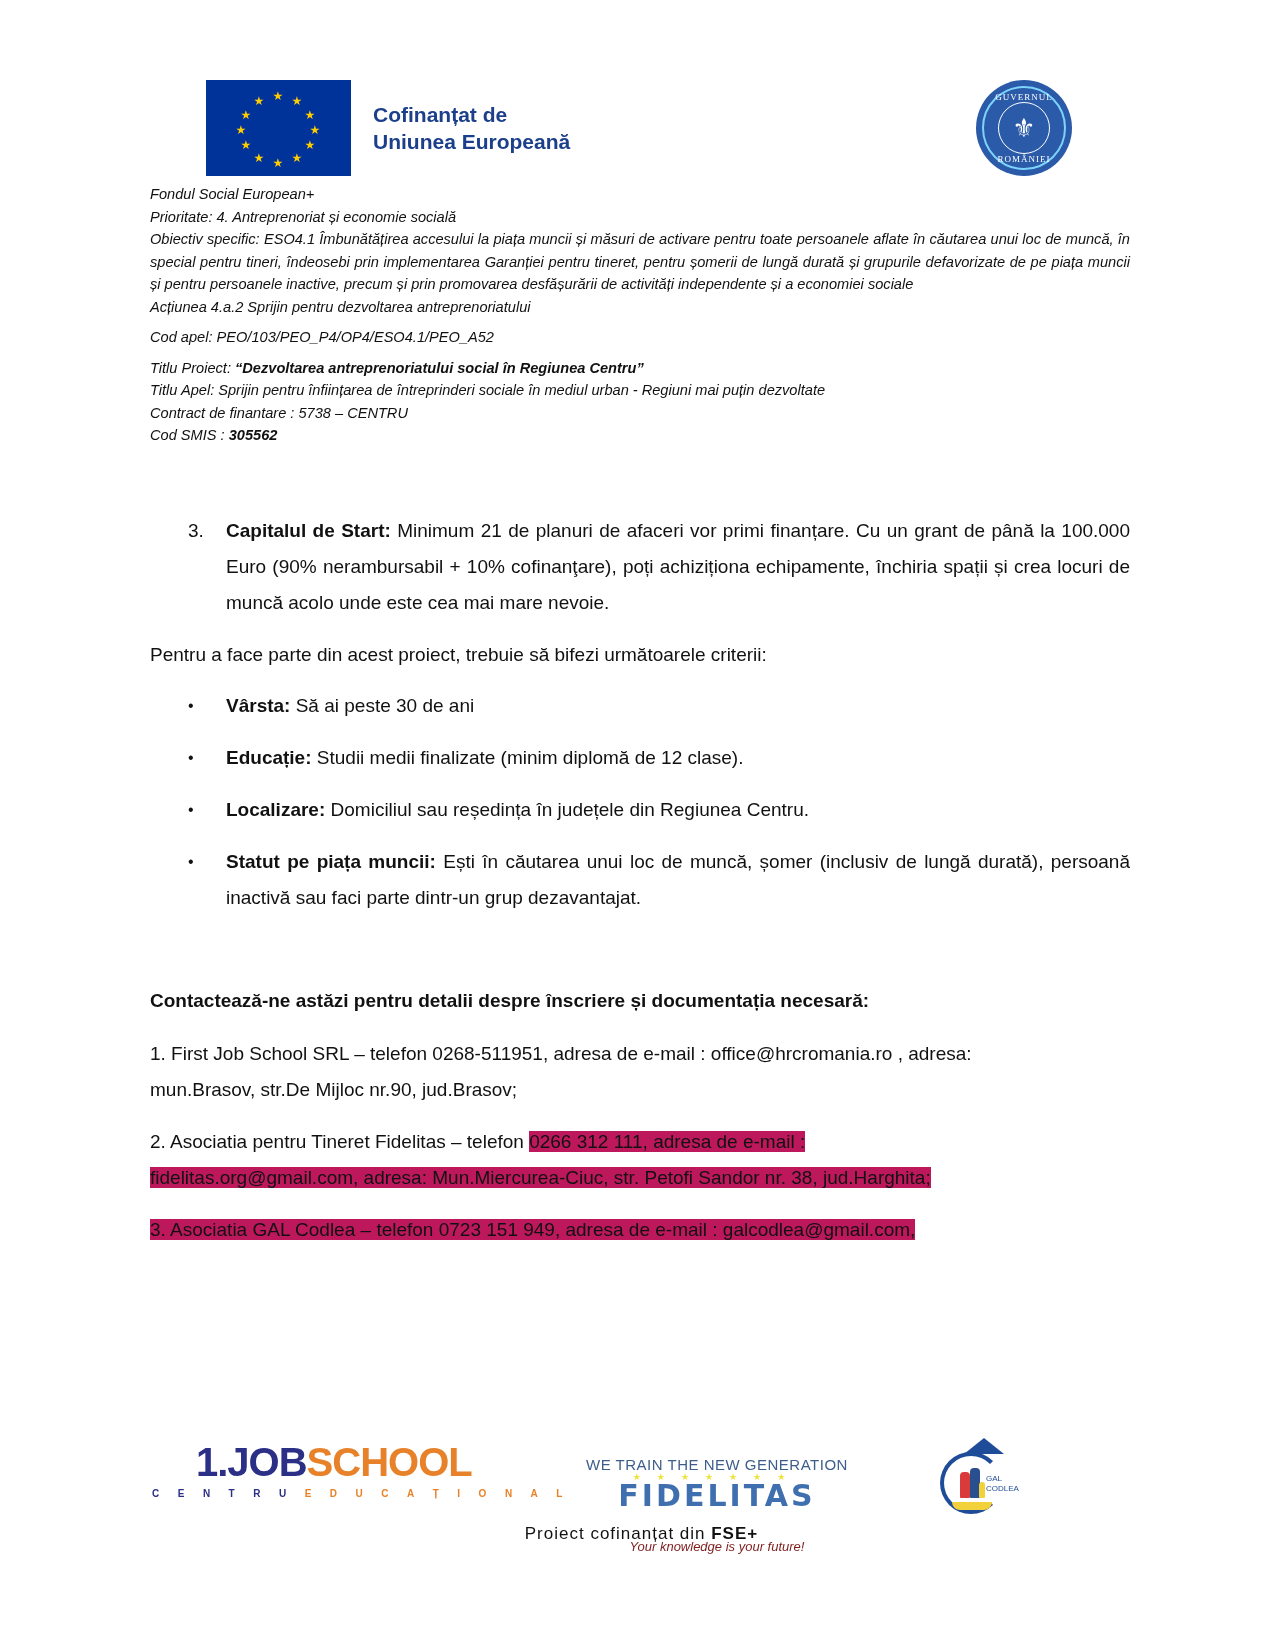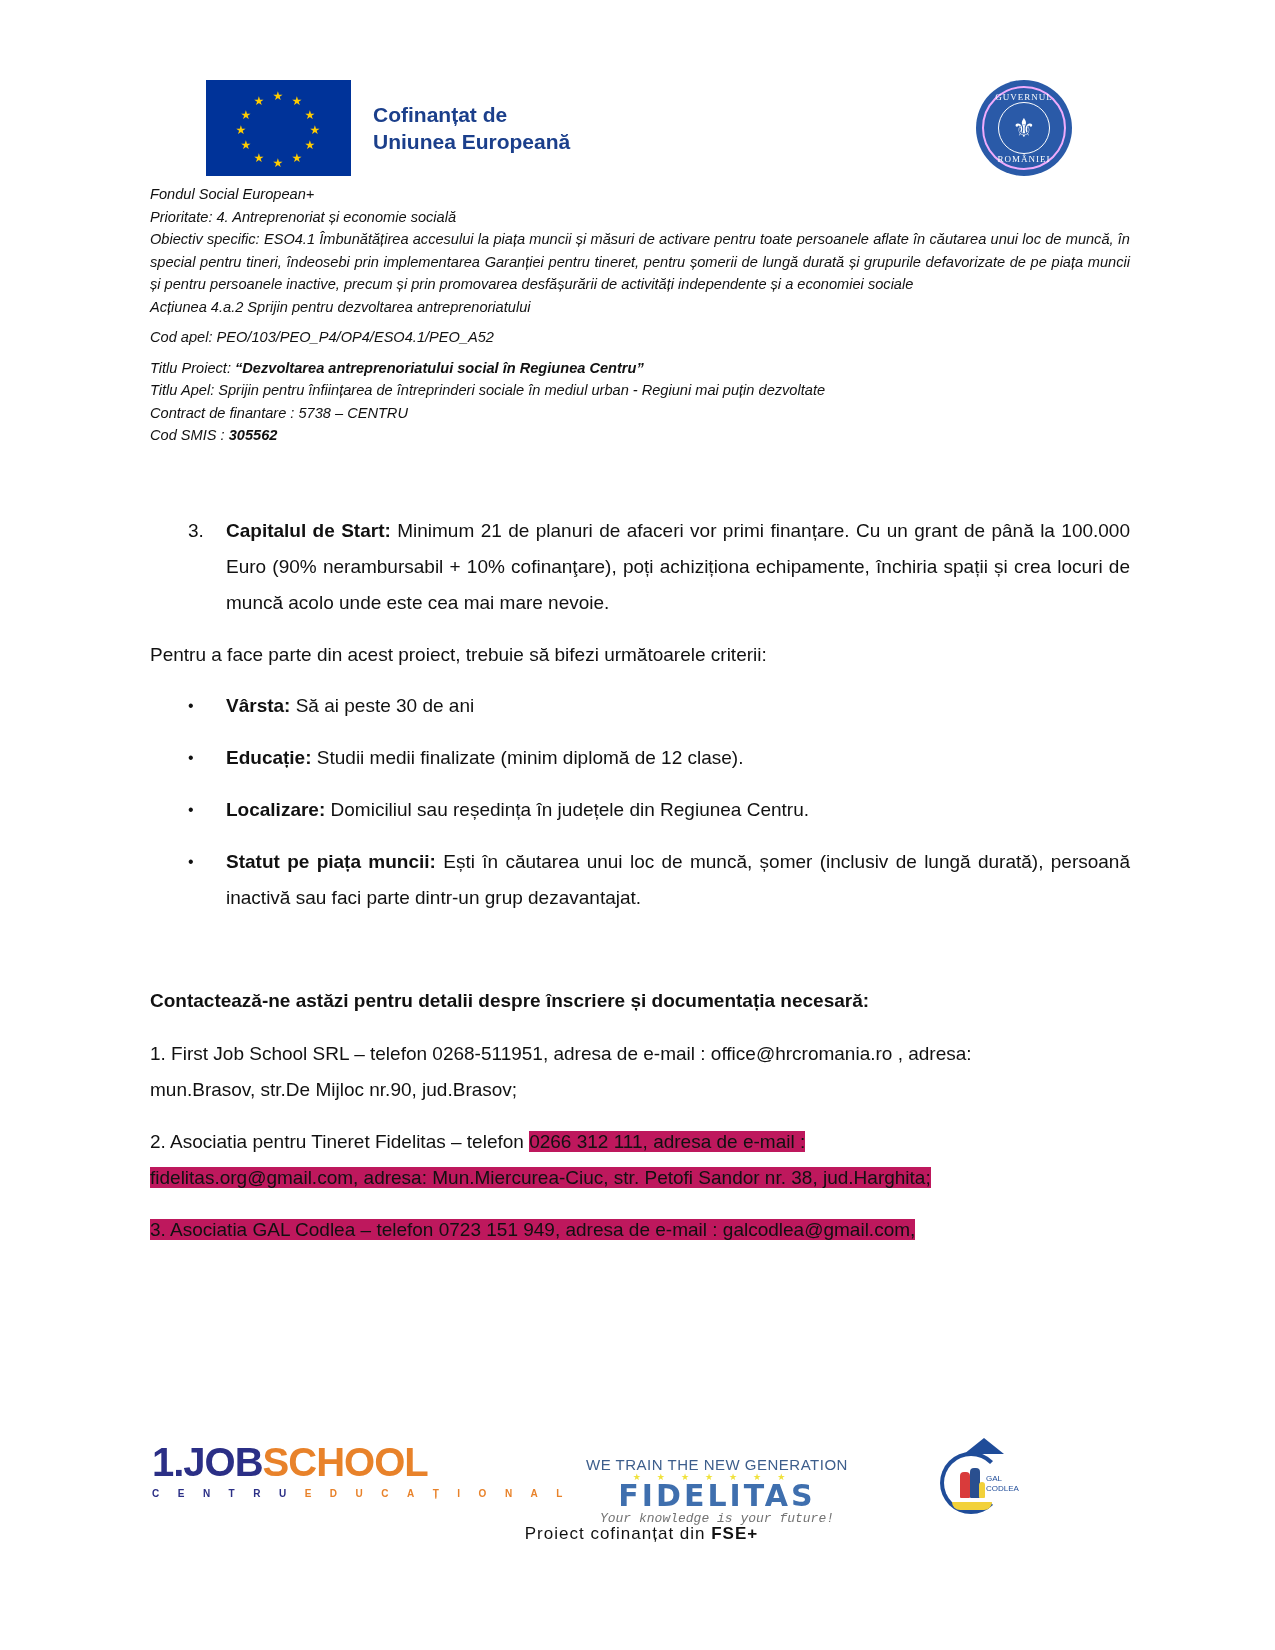--- a/index.html
+++ b/index.html
@@ -8,21 +8,21 @@
 
   .page { position: absolute; left: 0; top: 0; width: 1275px; height: 1650px; }
 
   
   .eu-block { position: absolute; left: 206px; top: 80px; display: flex; align-items: center; }
   .eu-flag { width: 145px; height: 96px; background: #003399; position: relative; }
   .eu-flag .star { position: absolute; color: #ffcc00; font-size: 12px; line-height: 12px; width: 12px; text-align: center; }
   .eu-text { margin-left: 22px; color: #1b3f8b; font-weight: bold; font-size: 21px; line-height: 27px; font-family: "Liberation Sans", sans-serif; }
 
   .gov-seal { position: absolute; left: 976px; top: 80px; width: 96px; height: 96px; border-radius: 50%; background: #2a5aa8; display: flex; align-items: center; justify-content: center; }
-  .gov-seal .ring { width: 84px; height: 84px; border-radius: 50%; border: 2px solid #f0abfc; display: flex; align-items: center; justify-content: center; position: relative; }
+  .gov-seal .ring { width: 84px; height: 84px; border-radius: 50%; border: 2px solid #7dd3fc; display: flex; align-items: center; justify-content: center; position: relative; }
   .gov-seal .inner { width: 52px; height: 52px; border-radius: 50%; background: #2a5aa8; border: 1.5px solid #ffffff; display: flex; align-items: center; justify-content: center; color: #fff; font-size: 26px; }
   .gov-seal .arc-top, .gov-seal .arc-bottom { position: absolute; left: 0; width: 100%; text-align: center; color: #fff; font-family: "Liberation Serif", serif; font-size: 9px; letter-spacing: 1px; }
   .gov-seal .arc-top { top: 4px; }
   .gov-seal .arc-bottom { bottom: 4px; }
 
   
   .info { position: absolute; left: 150px; top: 183px; width: 980px; font-family: "Liberation Sans", sans-serif; font-style: italic; font-size: 14.6px; line-height: 22.5px; color: #111; }
   .info .line { display: block; }
   .info .justify { text-align: justify; }
   .info .gap { margin-top: 8px; }
@@ -39,30 +39,30 @@
   .bullets .dot { position: absolute; left: 38px; top: 0; font-size: 16px; }
   .contact-title { top: 983px; font-weight: bold; }
   .contacts { top: 1036px; }
   .contacts .contact { margin-bottom: 16px; }
   .hl { background: #be185d; }
 
   b, .bold { font-weight: bold; }
 
   
   .jobschool { position: absolute; left: 152px; top: 1442px; }
-  .jobschool .main { font-family: "Liberation Sans", sans-serif; font-weight: bold; font-size: 40px; line-height: 40px; letter-spacing: -1px; }
+  .jobschool .main { font-family: "Liberation Sans", sans-serif; font-weight: bold; font-size: 40px; line-height: 40px; letter-spacing: -1px; margin-left: 44px; }
   .jobschool .blue { color: #2b2f86; }
   .jobschool .orange { color: #e8822a; }
   .jobschool .sub { margin-top: 6px; font-size: 10px; font-weight: bold; letter-spacing: 18.5px; white-space: nowrap; }
 
   .fidelitas { position: absolute; left: 582px; top: 1440px; width: 270px; text-align: center; }
   .fidelitas .arc { color: #3d5e8c; font-size: 15px; letter-spacing: 0.5px; transform: rotate(0deg); margin-top: 16px; }
   .fidelitas .stars { color: #f0e23c; font-size: 9px; letter-spacing: 16px; line-height: 8px; }
   .fidelitas .name { color: #3f6fae; font-weight: bold; font-size: 30px; letter-spacing: 3px; line-height: 30px; font-family: "DejaVu Sans", sans-serif; }
-  .fidelitas .motto { color: #737373; font-size: 13px; font-style: italic; font-family: Liberation Mono, monospace; }
+  .fidelitas .motto { color: #7f1d1d; font-size: 13px; font-style: italic; font-family: Liberation Sans, sans-serif; margin-top: 28px; }
 
   .gal { position: absolute; left: 938px; top: 1432px; width: 90px; height: 90px; }
   .gal .circle { position: absolute; left: 2px; top: 20px; width: 62px; height: 62px; border-radius: 50%; border: 4px solid #1f4c99; border-right-color: transparent; }
   .gal .roof { position: absolute; left: 26px; top: 6px; width: 0; height: 0; border-left: 20px solid transparent; border-right: 20px solid transparent; border-bottom: 16px solid #1f4c99; }
   .gal .label { position: absolute; left: 48px; top: 42px; color: #1f4c99; font-size: 8px; line-height: 10px; }
   .gal .hand { position: absolute; left: 14px; top: 70px; width: 40px; height: 8px; border-radius: 0 0 20px 20px; background: #f2d13a; }
   .gal .figure1 { position: absolute; left: 22px; top: 40px; width: 10px; height: 26px; background: #d93b3b; border-radius: 4px 4px 1px 1px; }
   .gal .figure2 { position: absolute; left: 32px; top: 36px; width: 10px; height: 30px; background: #2a4f8f; border-radius: 4px 4px 1px 1px; }
   .gal .figure3 { position: absolute; left: 41px; top: 50px; width: 6px; height: 16px; background: #f2d13a; border-radius: 3px 3px 1px 1px; }
 

